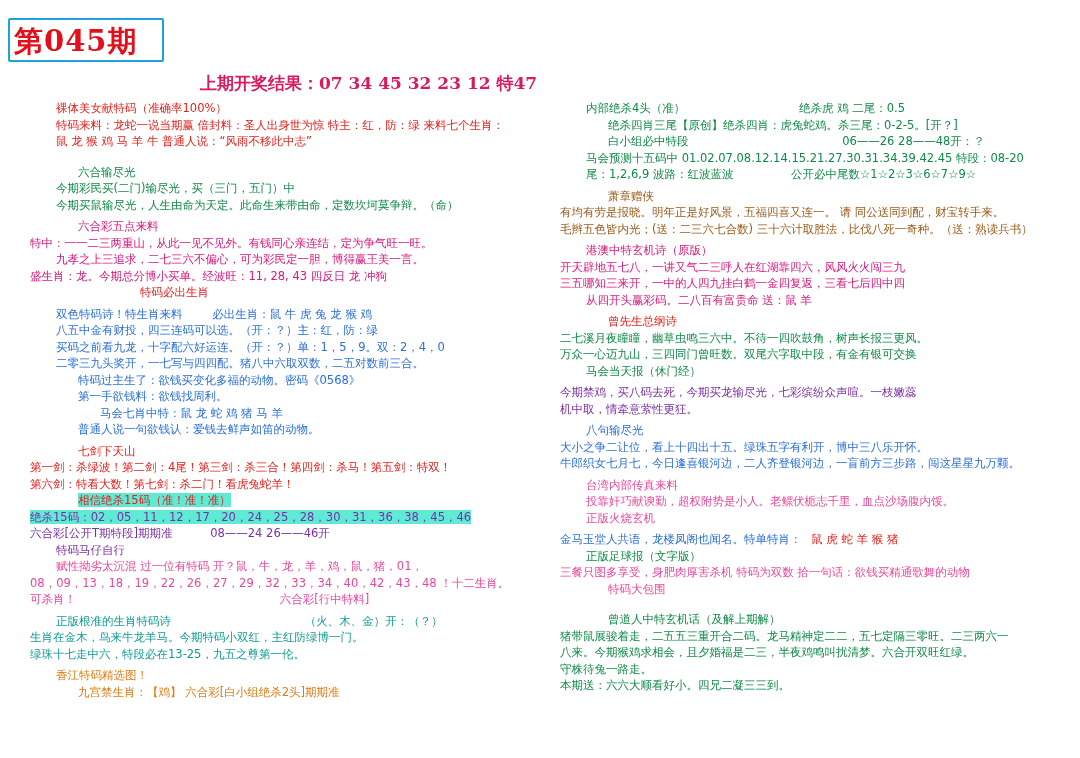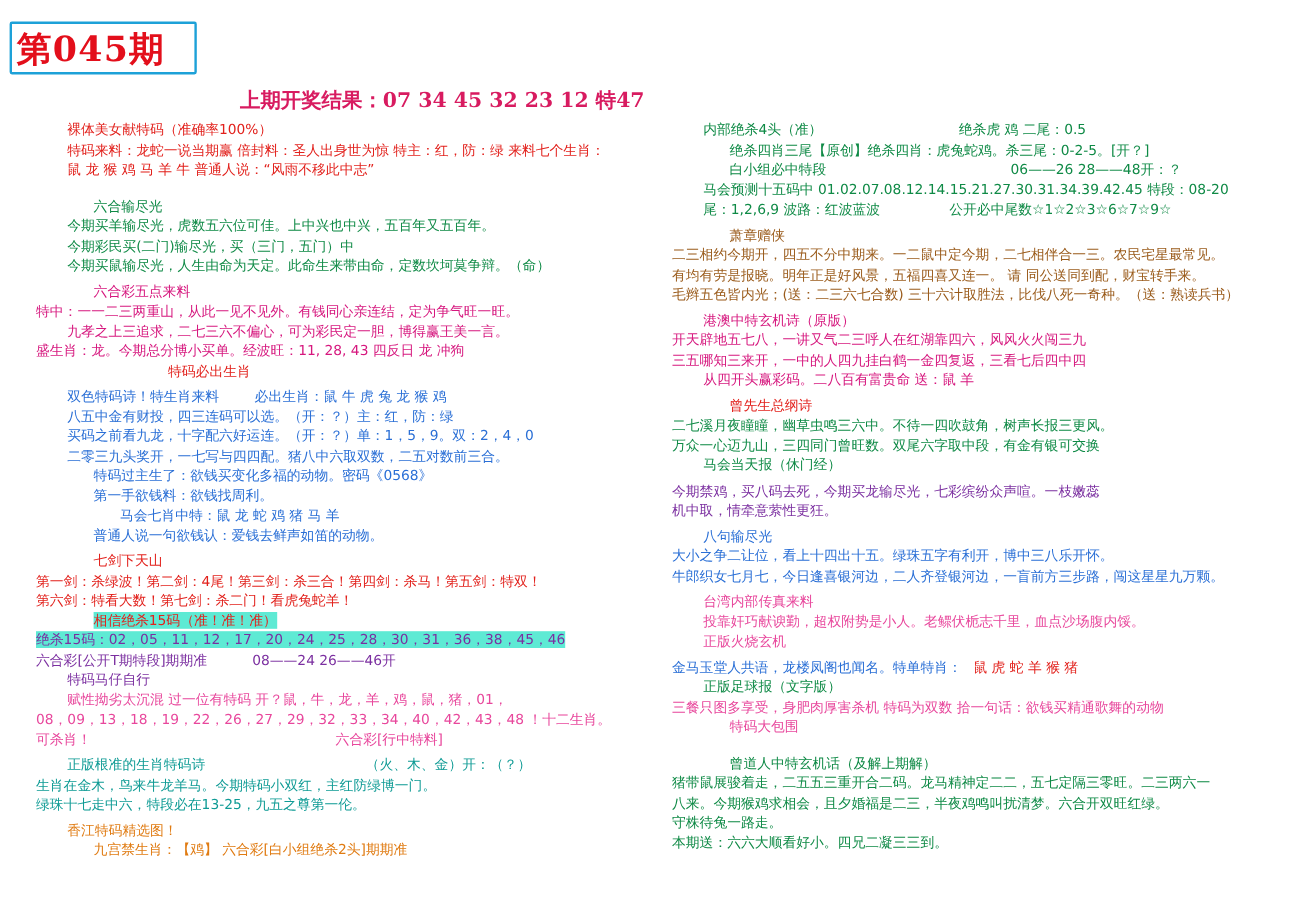--- a/index.html
+++ b/index.html
@@ -74,21 +74,20 @@
 
   <div class="col colL">
 
     <div class="line title red ind1">裸体美女献特码（准确率100%）</div>
     <div class="line red ind1">特码来料：龙蛇一说当期赢 倍封料：圣人出身世为惊 特主：红，防：绿 来料七个生肖：</div>
     <div class="line red ind1">鼠 龙 猴 鸡 马 羊 牛    普通人说：“风雨不移此中志”</div>
 
     <div class="gap-l"></div>
 
     <div class="line title green2 ind2">六合输尽光</div>
-    <div class="line green2 ind1">今期买羊输尽光，虎数五六位可佳。上中兴也中兴，五百年又五百年。</div>
     <div class="line green2 ind1">今期彩民买(二门)输尽光，买（三门，五门）中</div>
     <div class="line green2 ind1">今期买鼠输尽光，人生由命为天定。此命生来带由命，定数坎坷莫争辩。（命）</div>
 
     <div class="gap-s"></div>
 
     <div class="line title magenta ind2">六合彩五点来料</div>
     <div class="line magenta">特中：一一二三两重山，从此一见不见外。有钱同心亲连结，定为争气旺一旺。</div>
     <div class="line magenta ind1">九孝之上三追求，二七三六不偏心，可为彩民定一胆，博得赢王美一言。</div>
     <div class="line magenta">盛生肖：龙。今期总分博小买单。经波旺：11, 28, 43   四反日   龙  冲狗</div>
     <div class="line red ind5">特码必出生肖</div>
@@ -155,21 +154,20 @@
     </div>
     <div class="line green2 ind1">马会预测十五码中 01.02.07.08.12.14.15.21.27.30.31.34.39.42.45 特段：08-20</div>
     <div class="line green2 ind1">
       <span>尾：1,2,6,9 波路：红波蓝波</span>
       <span style="padding-left:54px;">公开必中尾数☆1☆2☆3☆6☆7☆9☆</span>
     </div>
 
     <div class="gap-s"></div>
 
     <div class="line title brown ind2">萧章赠侠</div>
-    <div class="line brown">二三相约今期开，四五不分中期来。一二鼠中定今期，二七相伴合一三。农民宅星最常见。</div>
     <div class="line brown">有均有劳是报晓。明年正是好风景，五福四喜又连一。 请 同公送同到配，财宝转手来。</div>
     <div class="line brown">毛辫五色皆内光；(送：二三六七合数) 三十六计取胜法，比伐八死一奇种。（送：熟读兵书）</div>
 
     <div class="gap-s"></div>
 
     <div class="line title magenta ind1">港澳中特玄机诗（原版）</div>
     <div class="line magenta">开天辟地五七八，一讲又气二三呼人在红湖靠四六，风风火火闯三九</div>
     <div class="line magenta">三五哪知三来开，一中的人四九挂白鹤一金四复返，三看七后四中四</div>
     <div class="line magenta ind1">从四开头赢彩码。二八百有富贵命    送：鼠 羊</div>
 

